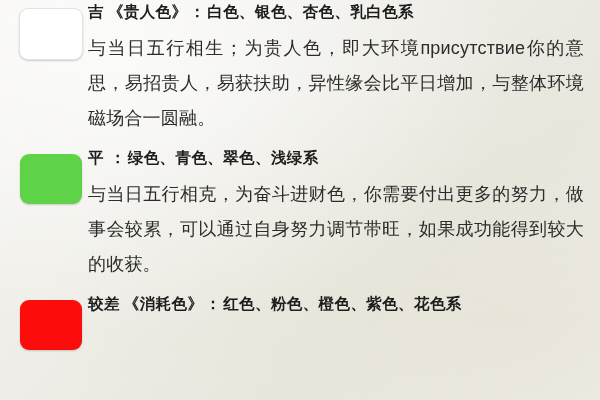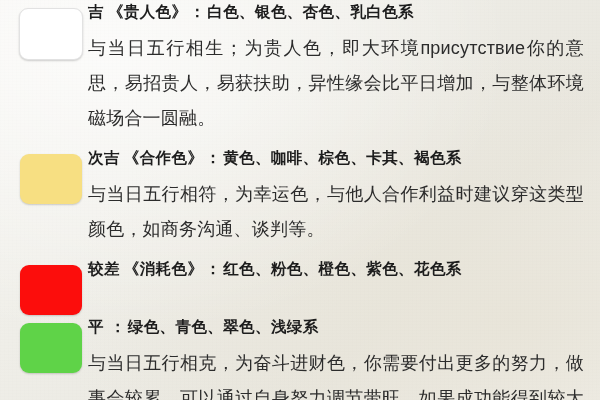--- a/index.html
+++ b/index.html
@@ -99,49 +99,38 @@
         <div class="swatch"></div>
       </div>
       <div class="text-cell">
         <div class="heading">
           <span class="grade">吉</span><span class="title">《贵人色》</span><span class="colon">：</span><span class="colors">白色、银色、杏色、乳白色系</span>
         </div>
         <div class="body-text">与当日五行相生；为贵人色，即大环境присутствие你的意思，易招贵人，易获扶助，异性缘会比平日增加，与整体环境磁场合一圆融。</div>
       </div>
     </div>
 
-    <div class="row row-2">
+
+    <div class="row row-3">
       <div class="swatch-cell">
         <div class="swatch"></div>
       </div>
       <div class="text-cell">
         <div class="heading">
-          <span class="grade">次吉</span><span class="title">《合作色》</span><span class="colon">：</span><span class="colors">黄色、咖啡、棕色、卡其、褐色系</span>
+          <span class="grade">平</span><span class="title"></span><span class="colon">：</span><span class="colors">绿色、青色、翠色、浅绿系</span>
         </div>
-        <div class="body-text">与当日五行相符，为幸运色，与他人合作利益时建议穿这类型颜色，如商务沟通、谈判等。</div>
+        <div class="body-text">与当日五行相克，为奋斗进财色，你需要付出更多的努力，做事会较累，可以通过自身努力调节带旺，如果成功能得到较大的收获。</div>
       </div>
     </div>
 
     <div class="row row-4">
       <div class="swatch-cell">
         <div class="swatch"></div>
       </div>
       <div class="text-cell">
         <div class="heading">
           <span class="grade">较差</span><span class="title">《消耗色》</span><span class="colon">：</span><span class="colors">红色、粉色、橙色、紫色、花色系</span>
         </div>
       </div>
     </div>
 
-    <div class="row row-3">
-      <div class="swatch-cell">
-        <div class="swatch"></div>
-      </div>
-      <div class="text-cell">
-        <div class="heading">
-          <span class="grade">平</span><span class="title"></span><span class="colon">：</span><span class="colors">绿色、青色、翠色、浅绿系</span>
-        </div>
-        <div class="body-text">与当日五行相克，为奋斗进财色，你需要付出更多的努力，做事会较累，可以通过自身努力调节带旺，如果成功能得到较大的收获。</div>
-      </div>
-    </div>
-
   </div>
 </div>
 
 </body></html>

